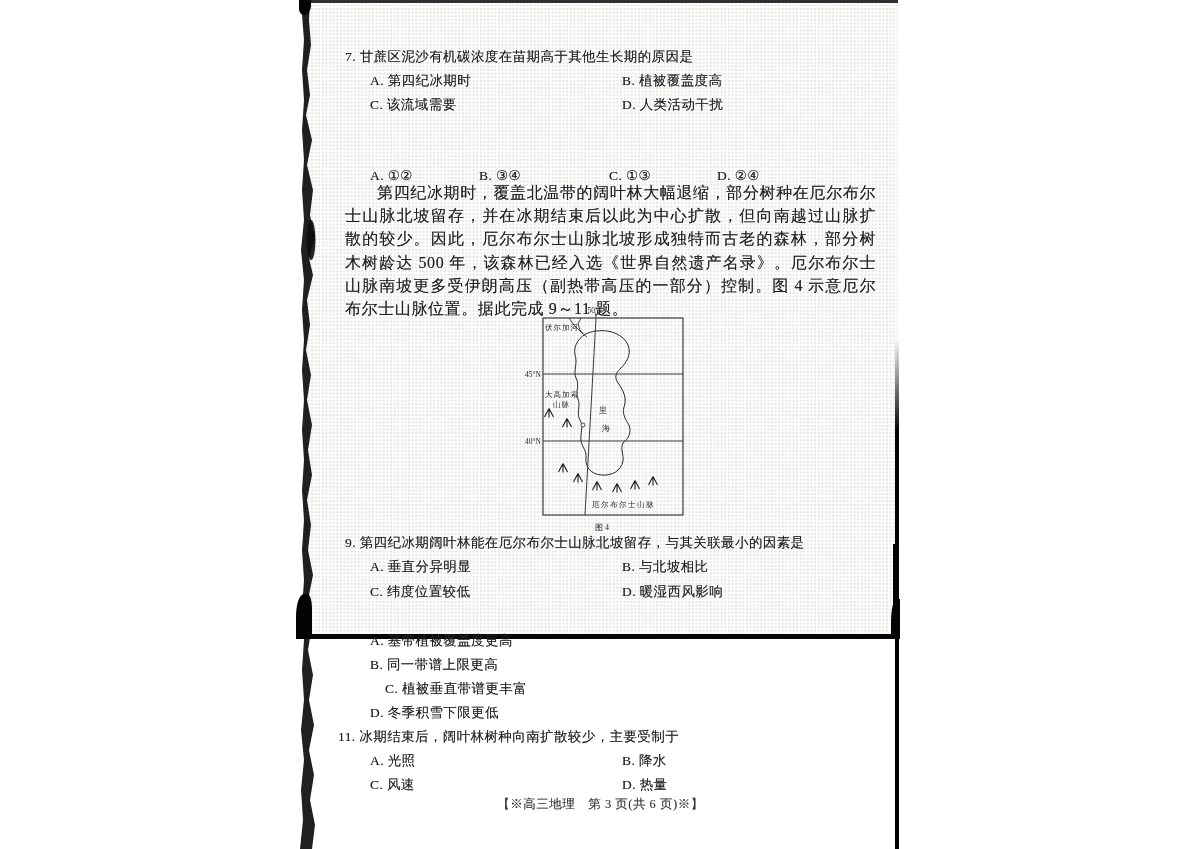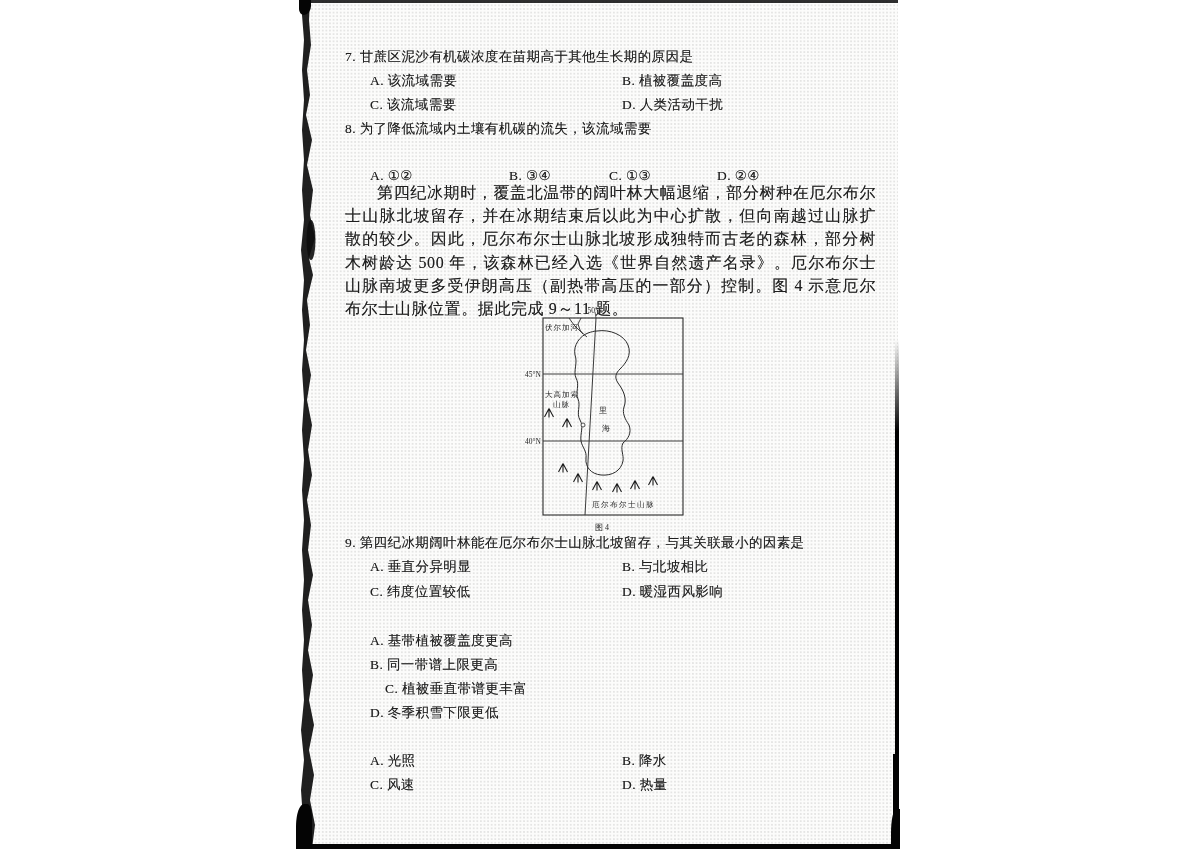--- a/index.html
+++ b/index.html
@@ -2,21 +2,21 @@
 <html><head>
 <meta charset="utf-8">
 <style>
   html,body{margin:0;padding:0;}
   body{
     width:1200px;height:849px;position:relative;overflow:hidden;
     background:#ffffff;
     font-family:"Liberation Serif", serif;
   }
   .scan{
-    position:absolute;left:303px;top:0;width:595px;height:849px;
+    position:absolute;left:303px;top:0;width:595px;height:639px;
     background-color:#fcfcfb;
     background-image:radial-gradient(rgba(40,40,40,0.11) 0.7px, rgba(0,0,0,0) 1.2px);
     background-size:3.6px 3.6px;
     color:#1f1f1f;
   }
   .t{position:absolute;white-space:nowrap;font-size:13.5px;letter-spacing:0.4px;
      text-shadow:0 0 0.5px rgba(45,45,45,0.55);}
   .para{
     position:absolute;left:42px;top:181px;width:531px;
     font-size:16px;line-height:23.2px;text-align:justify;
@@ -50,28 +50,27 @@
   </svg>
   <div class="edge-top"></div>
   <div class="corner-tl"></div>
   <div class="edge-right"></div>
   <div class="edge-right2"></div>
   <div class="edge-bottom"></div>
   <div class="corner-bl"></div>
   <div class="corner-br"></div>
 
   <div class="t" style="left:42px;top:48px">7. 甘蔗区泥沙有机碳浓度在苗期高于其他生长期的原因是</div>
-  <div class="t" style="left:67px;top:72px">A. 该流域需要</div>
+  <div class="t" style="left:67px;top:72px">A. 第四纪冰期时</div>
   <div class="t" style="left:319px;top:72px">B. 植被覆盖度高</div>
   <div class="t" style="left:67px;top:96px">C. 该流域需要</div>
   <div class="t" style="left:319px;top:96px">D. 人类活动干扰</div>
 
-  <div class="t" style="left:42px;top:120px">8. 为了降低流域内土壤有机碳的流失，该流域需要</div>
   <div class="t" style="left:67px;top:167px">A. ①②</div>
-  <div class="t" style="left:206px;top:167px">B. ③④</div>
+  <div class="t" style="left:176px;top:167px">B. ③④</div>
   <div class="t" style="left:306px;top:167px">C. ①③</div>
   <div class="t" style="left:414px;top:167px">D. ②④</div>
 
   <div class="para">第四纪冰期时，覆盖北温带的阔叶林大幅退缩，部分树种在厄尔布尔士山脉北坡留存，并在冰期结束后以此为中心扩散，但向南越过山脉扩散的较少。因此，厄尔布尔士山脉北坡形成独特而古老的森林，部分树木树龄达 500 年，该森林已经入选《世界自然遗产名录》。厄尔布尔士山脉南坡更多受伊朗高压（副热带高压的一部分）控制。图 4 示意厄尔布尔士山脉位置。据此完成 9～11 题。</div>
 
   <div class="mapbox">
     <svg width="165" height="240" viewBox="0 0 165 240">
       <defs>
         <path id="mtn" d="M0,-4.5 L-4.5,4 M0,-4.5 L4.5,4 M0,-4.5 L0,4.5" stroke="#1e1e1e" stroke-width="1.1" fill="none"></path>
       </defs>
@@ -116,19 +115,21 @@
   <div class="t" style="left:67px;top:558px">A. 垂直分异明显</div>
   <div class="t" style="left:319px;top:558px">B. 与北坡相比</div>
   <div class="t" style="left:67px;top:583px">C. 纬度位置较低</div>
   <div class="t" style="left:319px;top:583px">D. 暖湿西风影响</div>
 
   <div class="t" style="left:67px;top:632px">A. 基带植被覆盖度更高</div>
   <div class="t" style="left:67px;top:656px">B. 同一带谱上限更高</div>
   <div class="t" style="left:82px;top:680px">C. 植被垂直带谱更丰富</div>
   <div class="t" style="left:67px;top:704px">D. 冬季积雪下限更低</div>
 
+  <div class="t" style="left:35px;top:728px">11. 冰期结束后，阔叶林树种向南扩散较少，主要受制于</div>
   <div class="t" style="left:67px;top:752px">A. 光照</div>
   <div class="t" style="left:319px;top:752px">B. 降水</div>
   <div class="t" style="left:67px;top:776px">C. 风速</div>
   <div class="t" style="left:319px;top:776px">D. 热量</div>
 
+  <div class="footer">【※高三地理　第 3 页(共 6 页)※】</div>
 
 </div>
 
 </body></html>

